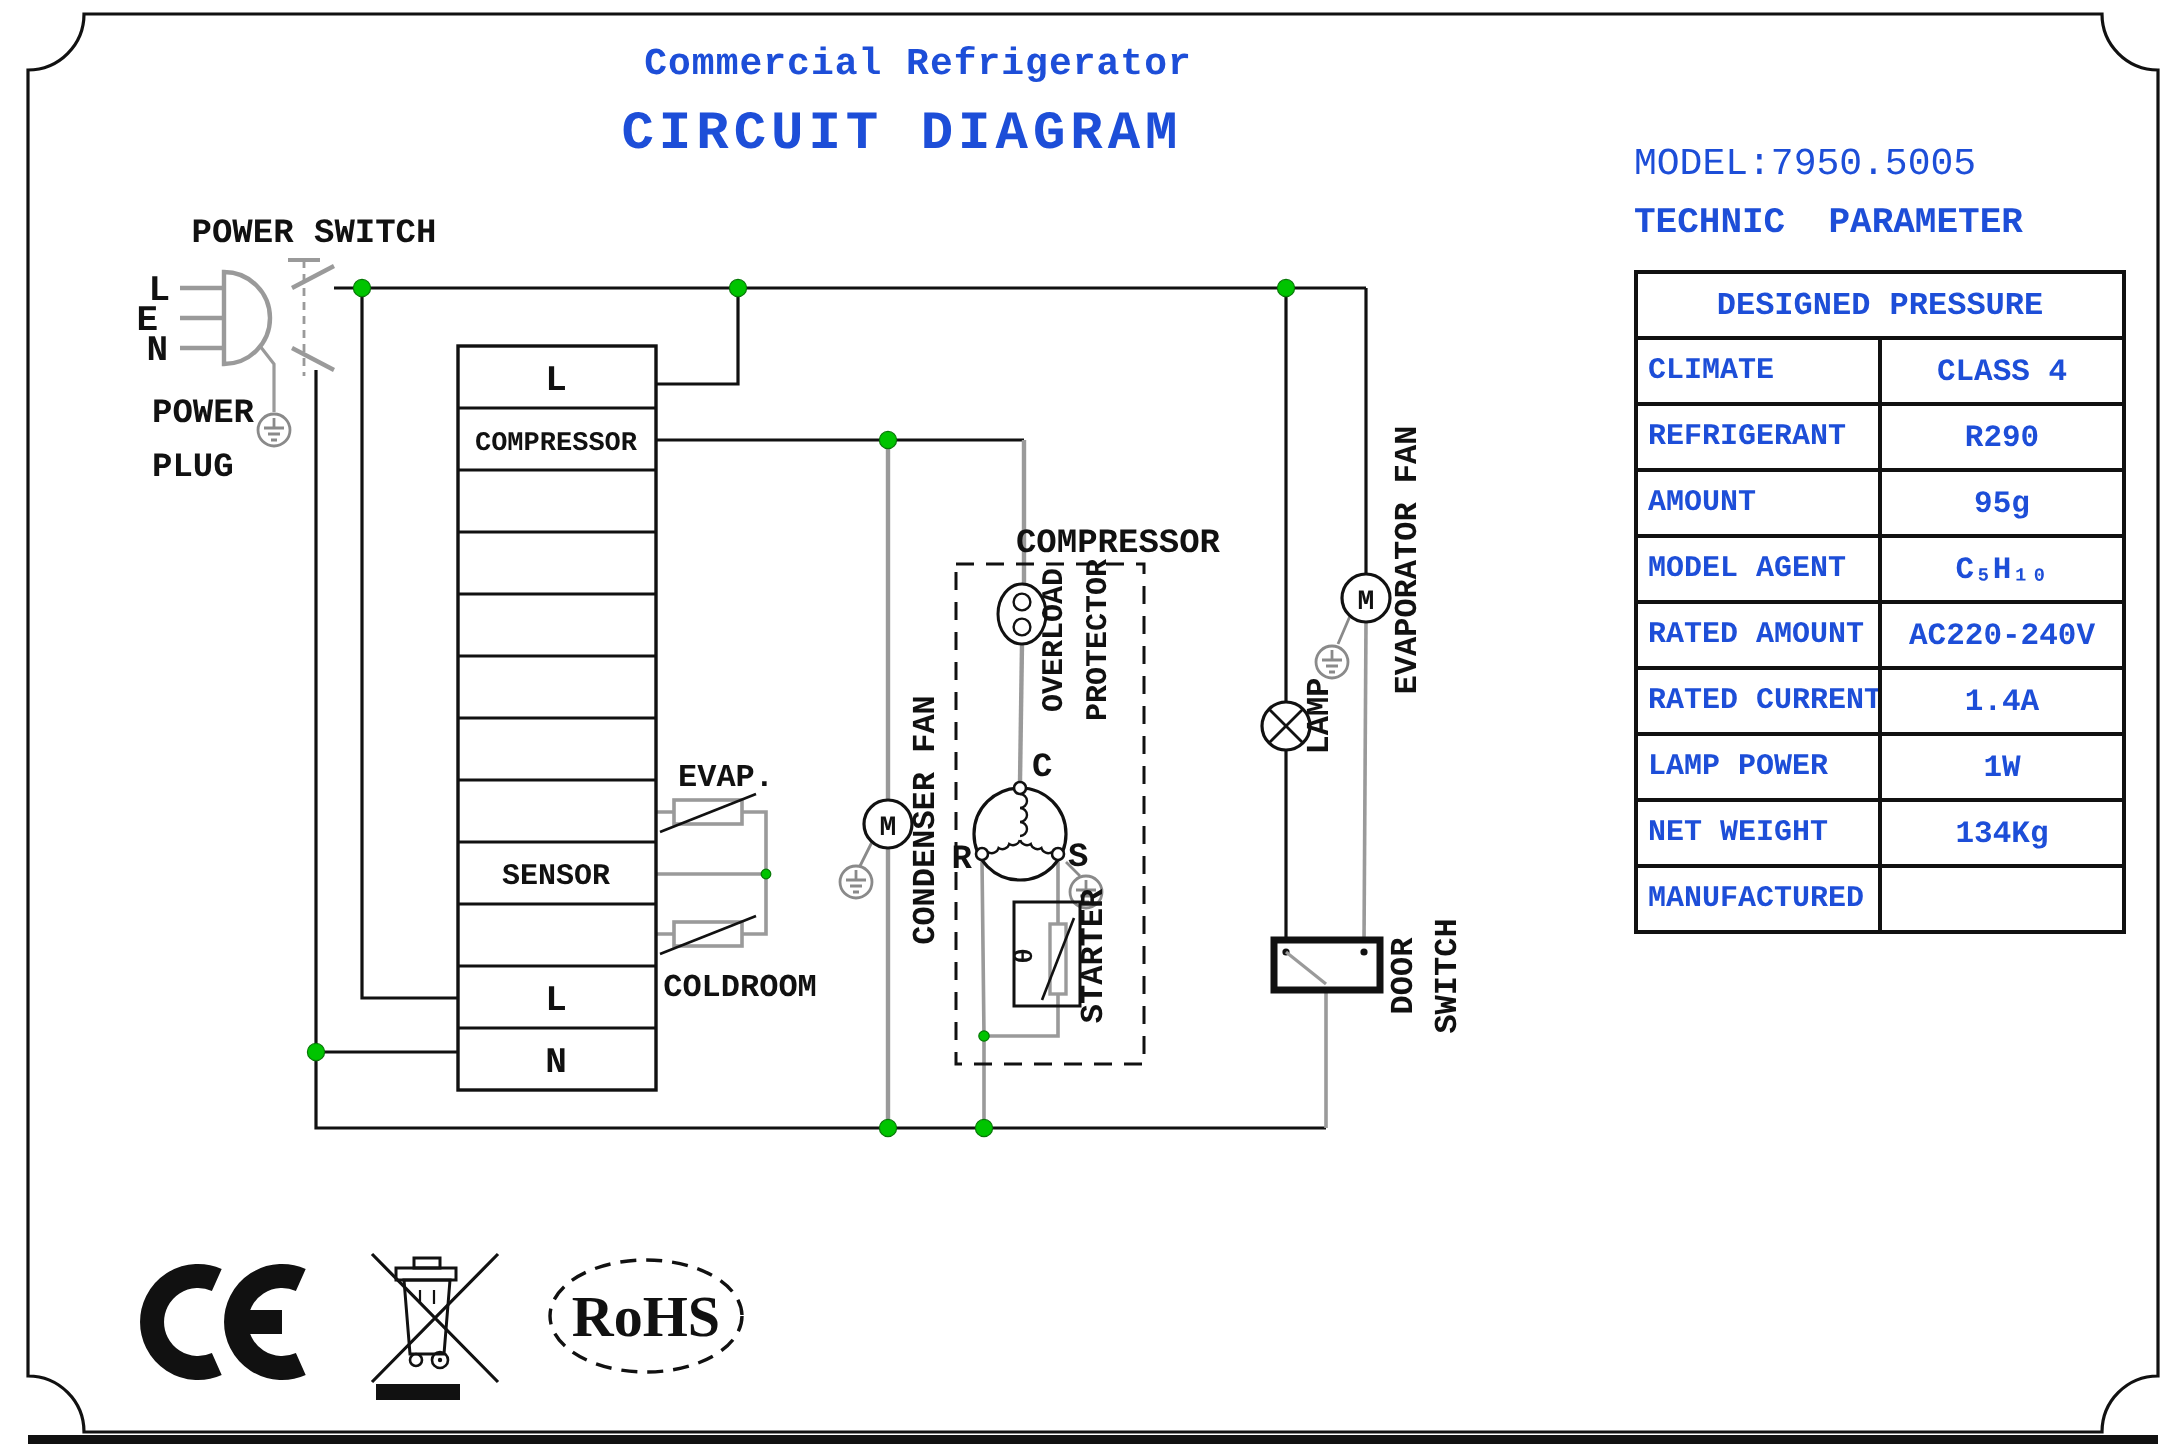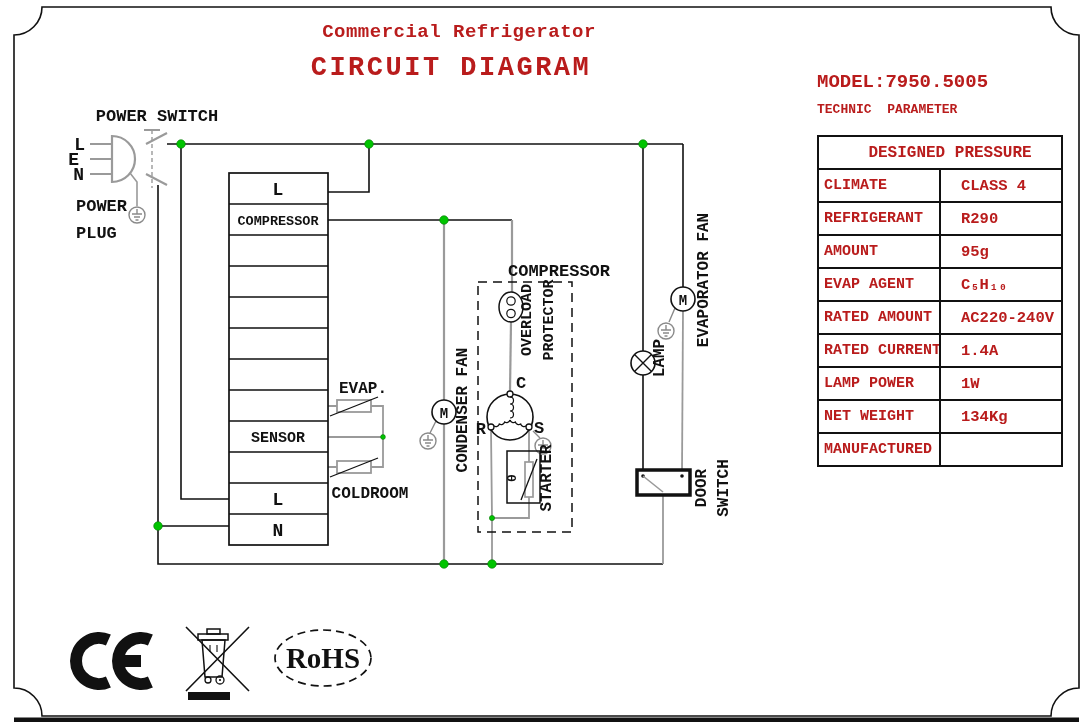--- a/index.html
+++ b/index.html
@@ -1,35 +1,35 @@
 <!DOCTYPE html>
 <html><head>
 <meta charset="utf-8">
 <style>
   * { margin:0; padding:0; box-sizing:border-box; }
   html,body { background:#fff; }
   .page {
     position:relative; width:1092px; height:722px; background:#ffffff;
-    font-family:"Liberation Mono","DejaVu Sans Mono",monospace; color:#b91c1c;
+    font-family:"Liberation Mono","DejaVu Sans Mono",monospace; color:#1d4ed8;
     overflow:hidden;
   }
   .abs { position:absolute; }
   .title-product { left:219px; top:21px; width:480px; text-align:center;
     font-size:19px; font-weight:700; letter-spacing:0.5px; }
   .title-diagram { left:211px; top:53px; width:480px; text-align:center;
     font-size:27px; font-weight:700; letter-spacing:2.5px; }
-  .model-line { left:817px; top:71px; font-size:19px; font-weight:700; white-space:pre; }
-  .technic-line { left:817px; top:102px; font-size:13px; font-weight:700; white-space:pre; }
+  .model-line { left:817px; top:71px; font-size:19px; font-weight:400; white-space:pre; }
+  .technic-line { left:817px; top:102px; font-size:18px; font-weight:700; white-space:pre; }
   table.params { position:absolute; left:817px; top:135px; width:246px;
     border-collapse:collapse; table-layout:fixed; }
   table.params td { border:2px solid #111; font-weight:700; font-size:15px;
-    height:33px; overflow:hidden; white-space:nowrap;padding-left:20px; }
+    height:33px; overflow:hidden; white-space:nowrap; }
   table.params td.hdr { text-align:center; font-size:16px; }
   table.params td.param { padding-left:5px; width:128px;margin-left:16px; }
-  table.params td.value { width:118px; font-size:15.5px; }
+  table.params td.value { text-align:center; width:118px; font-size:15.5px; }
   svg text { font-family:"Liberation Mono","DejaVu Sans Mono",monospace;
     font-weight:700; fill:#111; }
   svg text.serif { font-family:"Liberation Serif","DejaVu Serif",serif; font-weight:600; }
 </style>
 </head>
 <body>
 
 <div class="page">
 
   <div class="abs title-product">Commercial Refrigerator</div>
@@ -48,21 +48,21 @@
         </tr>
     <tr>
       <td class="param">REFRIGERANT</td>
       <td class="value">R290</td>
         </tr>
     <tr>
       <td class="param">AMOUNT</td>
       <td class="value">95g</td>
         </tr>
     <tr>
-      <td class="param">EVAP AGENT</td>
+      <td class="param">MODEL AGENT</td>
       <td class="value">C₅H₁₀</td>
         </tr>
     <tr>
       <td class="param">RATED AMOUNT</td>
       <td class="value">AC220-240V</td>
         </tr>
     <tr>
       <td class="param">RATED CURRENT</td>
       <td class="value">1.4A</td>
         </tr>

